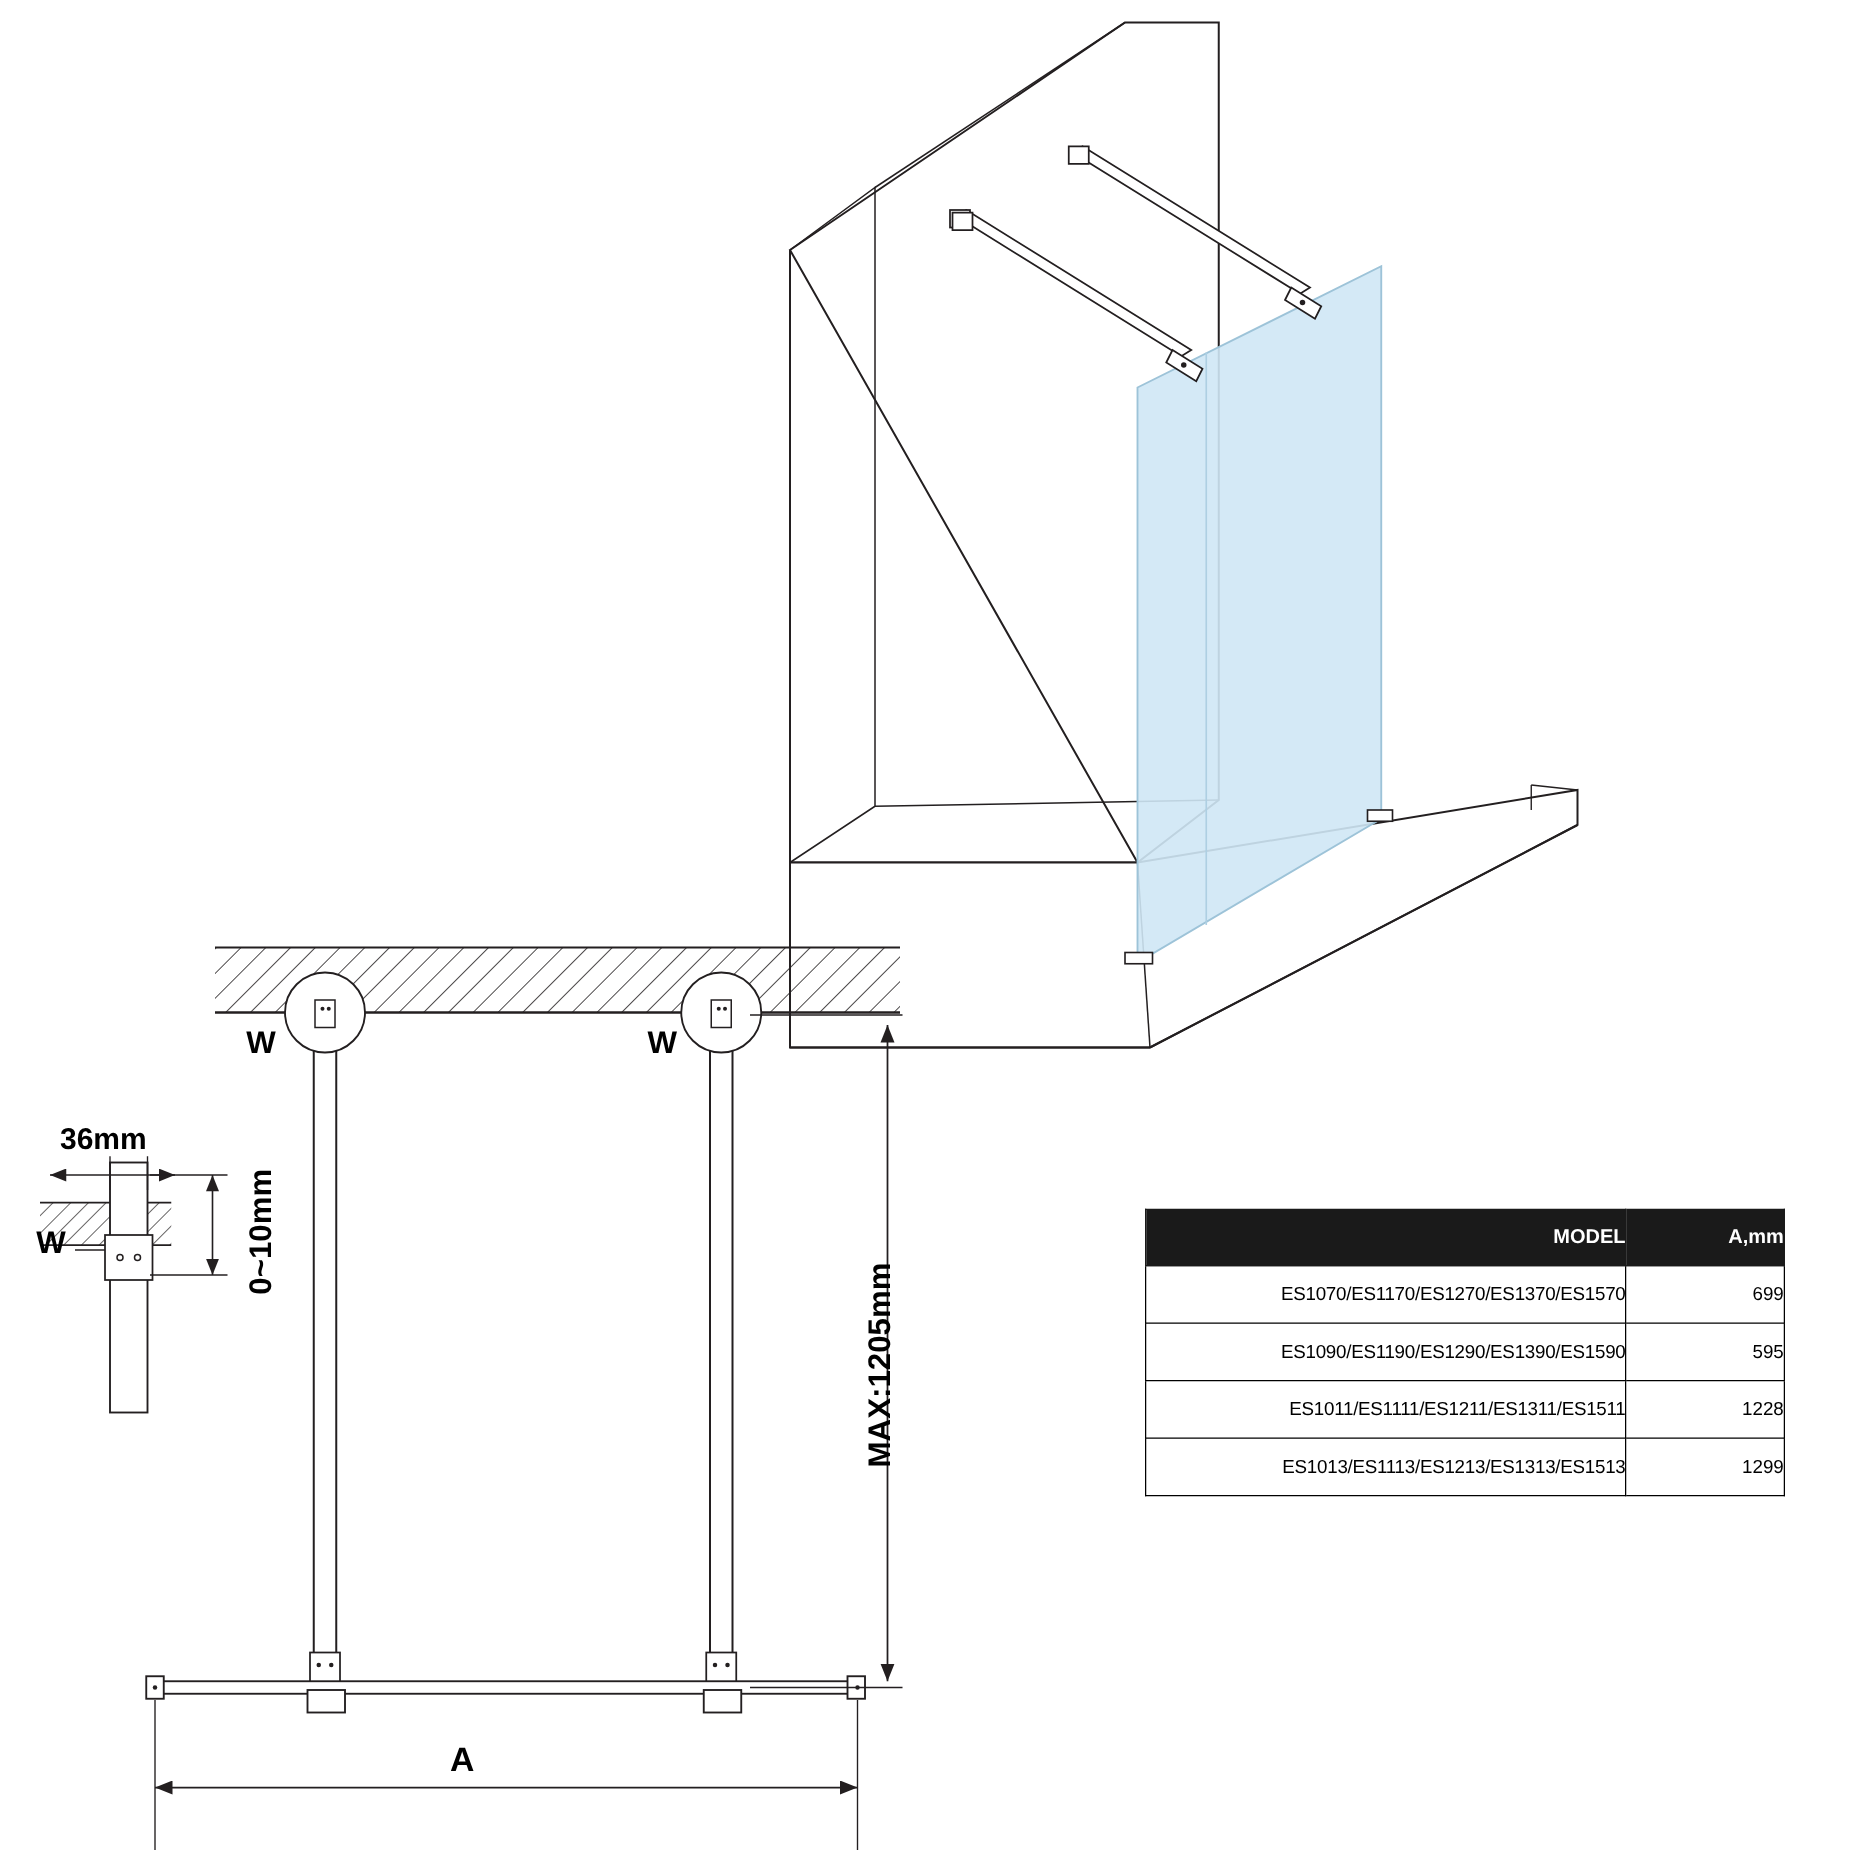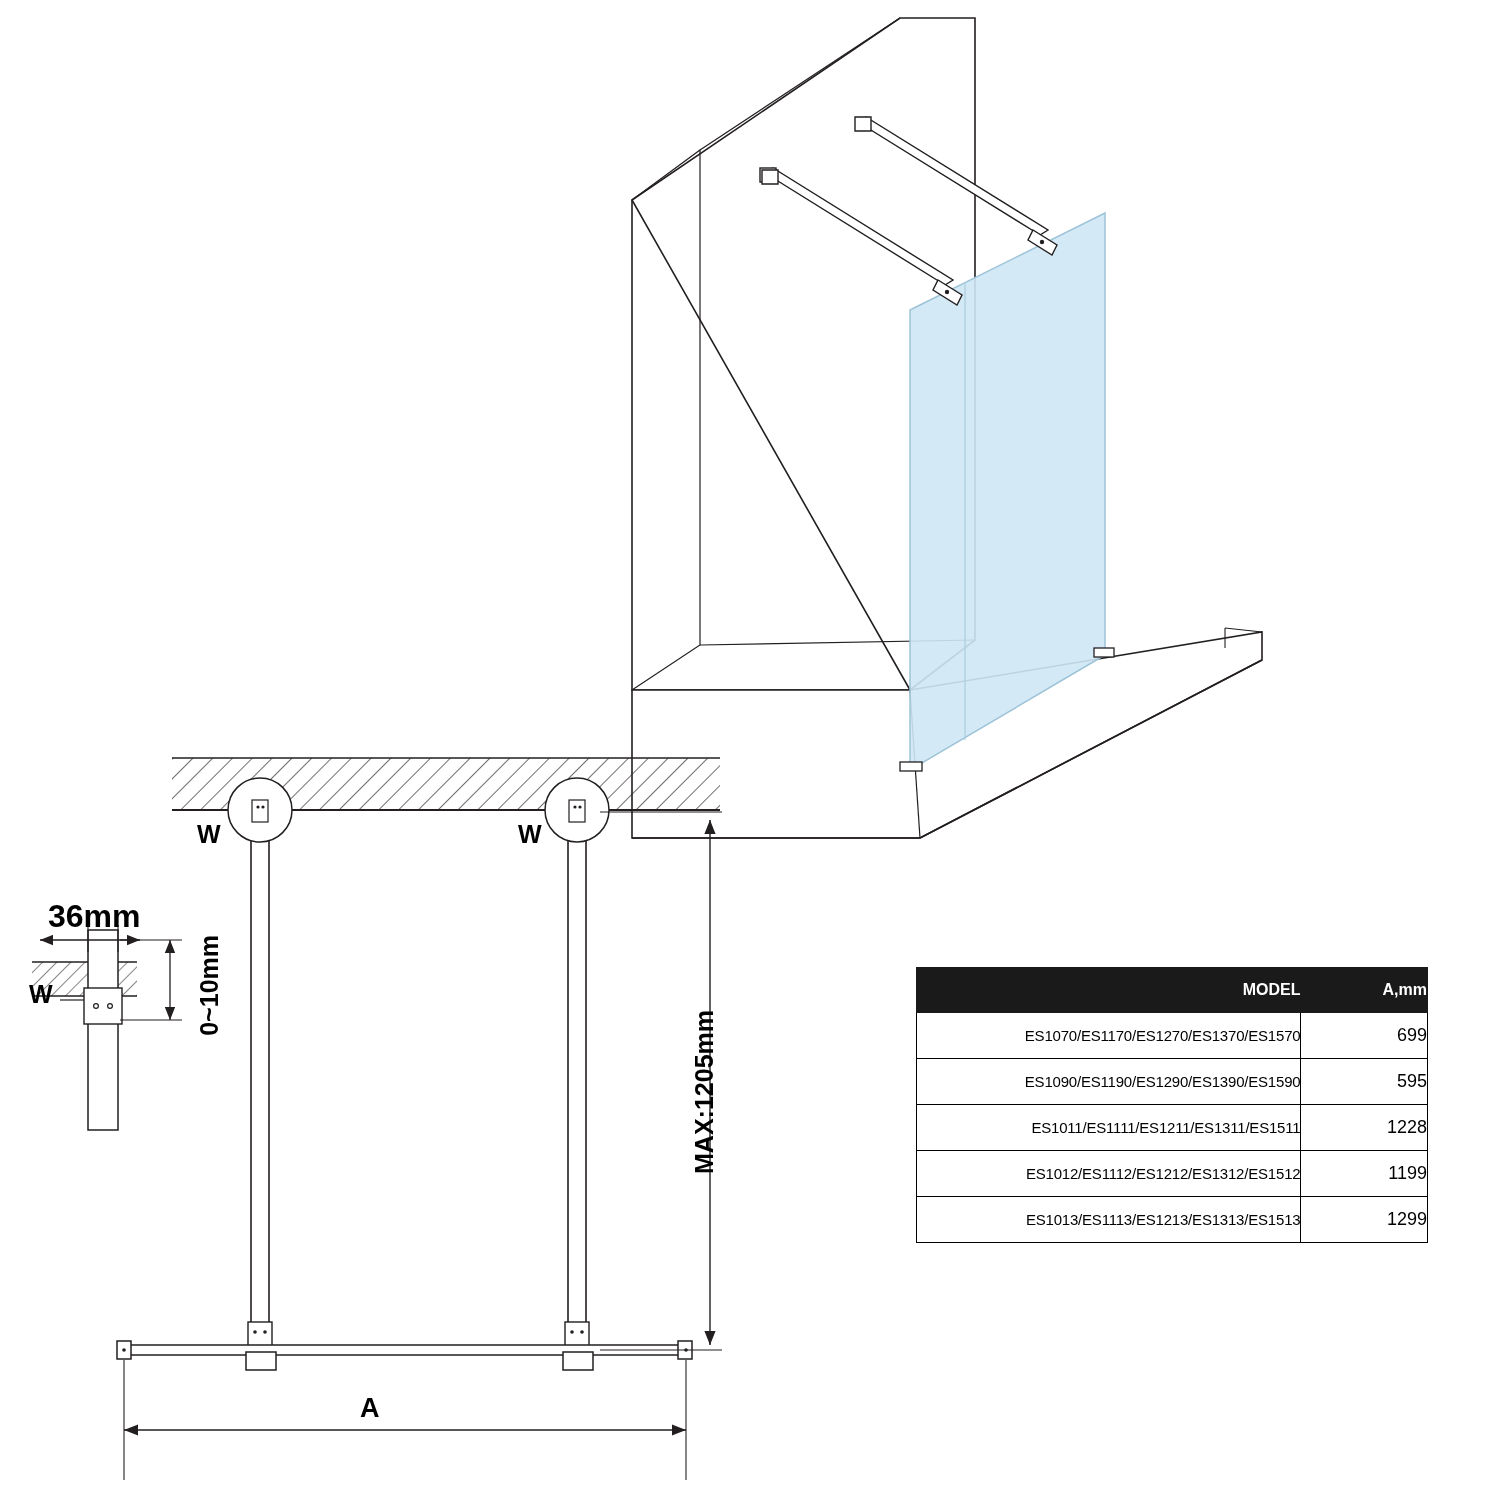--- a/index.html
+++ b/index.html
@@ -49,32 +49,32 @@
     background: #1a1a1a;
     color: #ffffff;
     font-weight: bold;
     font-size: 16px;
     height: 44px;
     border: 1px solid #1a1a1a;
   }
   .spec-table col.c-model { width: 385px; }
   .spec-table col.c-a { width: 127px; }
   .spec-table td.model-cell { font-size: 15px; letter-spacing: -0.2px; }
-  .spec-table td.a-cell { font-size: 18px; }
+  .spec-table td.a-cell { font-size: 15px; }
 
   
   .lbl {
     position: absolute;
     color: #000000;
     font-family: "Liberation Sans", sans-serif;
     white-space: nowrap;
   }
   .lbl-36mm {
     left: 48px; top: 898px;
-    font-size: 32px; font-weight: bold;
+    font-size: 24px; font-weight: bold;
   }
   .lbl-010mm {
     left: 195px; top: 935px;
     font-size: 25px; font-weight: bold;
     transform-origin: left top;
     transform: rotate(-90deg) translate(-100%, 0);
   }
   .lbl-w-small {
     left: 29px; top: 980px;
     font-size: 25px; font-weight: bold;
@@ -263,23 +263,19 @@
         </tr>
         <tr>
           <td class="model-cell">ES1090/ES1190/ES1290/ES1390/ES1590</td>
           <td class="a-cell">595</td>
         </tr>
         <tr>
           <td class="model-cell">ES1011/ES1111/ES1211/ES1311/ES1511</td>
           <td class="a-cell">1228</td>
         </tr>
         <tr>
-          <td class="model-cell">ES1012/ES1112/ES1212/ES1312/ES1512</td>
-          <td class="a-cell">1199</td>
-        </tr>
-        <tr>
           <td class="model-cell">ES1013/ES1113/ES1213/ES1313/ES1513</td>
           <td class="a-cell">1299</td>
         </tr>
       </tbody>
   </table>
 
 </div>
 
 </body></html>

